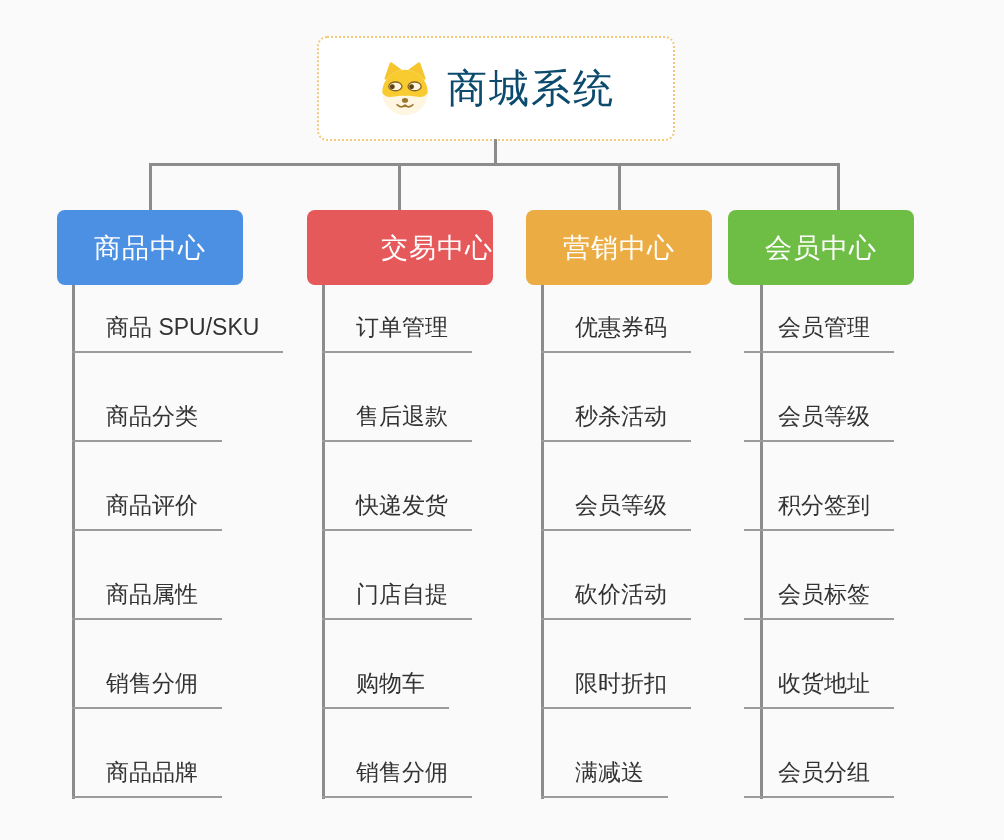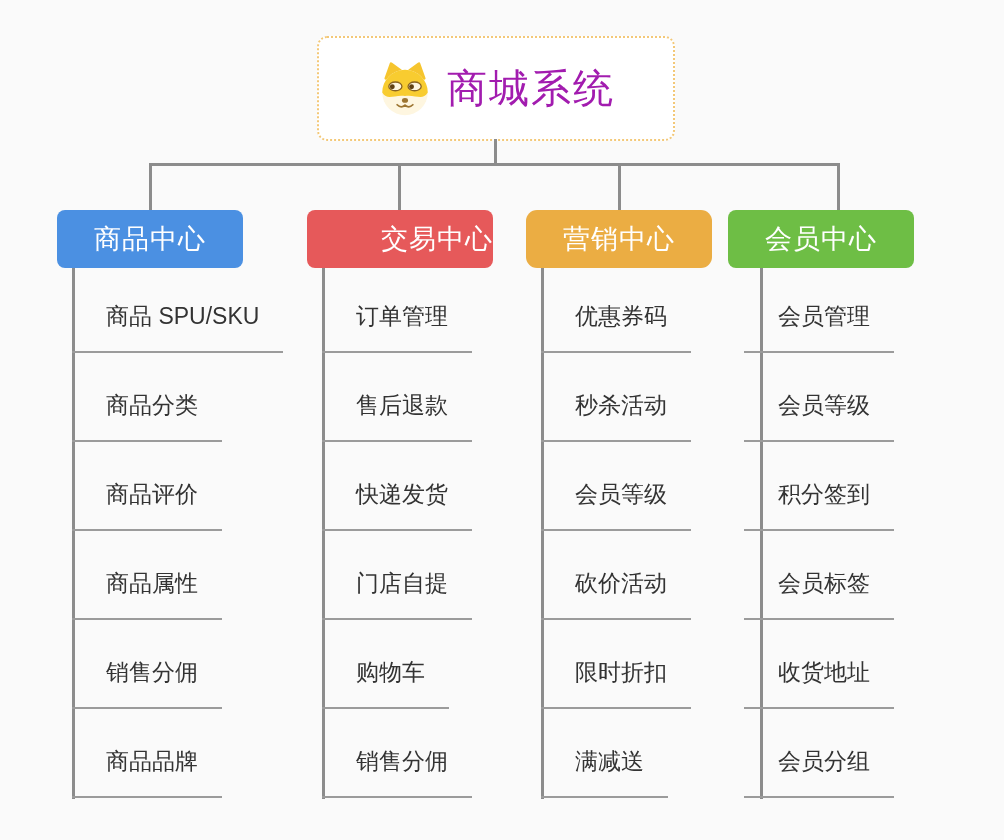--- a/index.html
+++ b/index.html
@@ -19,21 +19,21 @@
     width:358px;height:105px;
     background:#ffffff;
     border:2px dotted #F3C878;
     border-radius:10px;
     display:flex;align-items:center;justify-content:center;
     gap:14px;
     box-sizing:border-box;
   }
   .root-title{
     font-size:40px;
-    color:#a21caf;
+    color:#0c4a6e;
     letter-spacing:2px;
     white-space:nowrap;
   }
   .doge{width:56px;height:56px;flex:0 0 auto;}
   
   .line{position:absolute;background:#8C8C8C;}
   .root-stem{left:494px;top:139px;width:3px;height:24px;}
   .bus{left:149px;top:163px;width:691px;height:3px;}
   .drop{top:163px;width:3px;height:47px;}
   .drop-1{left:149px;}
@@ -41,46 +41,46 @@
   .drop-3{left:618px;}
   .drop-4{left:837px;}
   .trunk{top:268px;width:3px;height:531px;}
   .trunk-1{left:72px;}
   .trunk-2{left:322px;}
   .trunk-3{left:541px;}
   .trunk-4{left:760px;}
   
   .branch-header{
     position:absolute;top:210px;
-    width:186px;height:58px;
+    width:186px;height:75px;
     border-radius:8px;
     display:flex;align-items:center;justify-content:center;
     color:#ffffff;
     font-size:27px;
     letter-spacing:1px;
   }
   .bh-1{left:57px;}
   .bh-2{left:307px;}
-  .bh-3{left:526px;border-radius:11px;}
+  .bh-3{left:526px;}
   .bh-4{left:728px;border-radius:8px;}
   
   .leaf-col{position:absolute;top:264px;}
   .lc-1{left:72px;}
   .lc-2{left:322px;}
   .lc-3{left:541px;}
   .lc-4{left:744px;}
   .leaf{
     height:89px;
     display:flex;align-items:flex-end;
   }
   .leaf-label{
     display:inline-block;
     font-size:23px;
     color:#333333;
-    padding:0 24px 19px 34px;
+    padding:0 24px 8px 34px;
     border-bottom:2px solid #9B9B9B;
     white-space:nowrap;
   }
 </style>
 </head>
 <body>
 
 <div class="stage">
 
   <div class="root-node">

